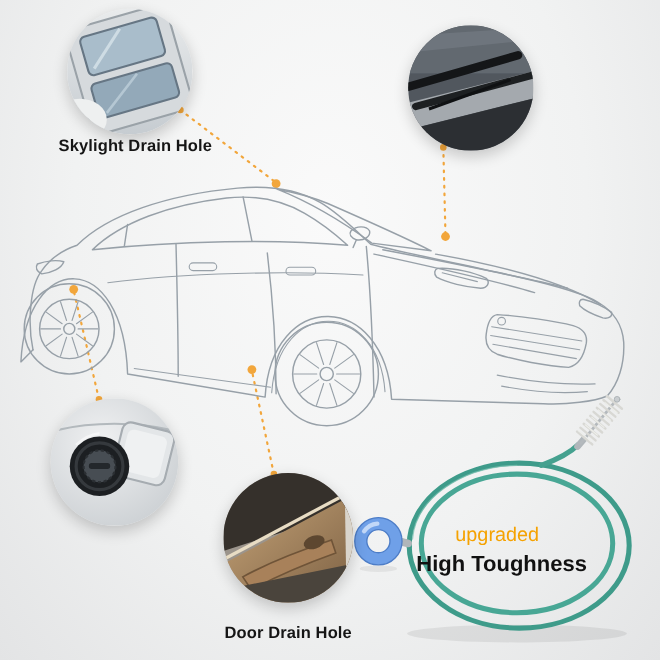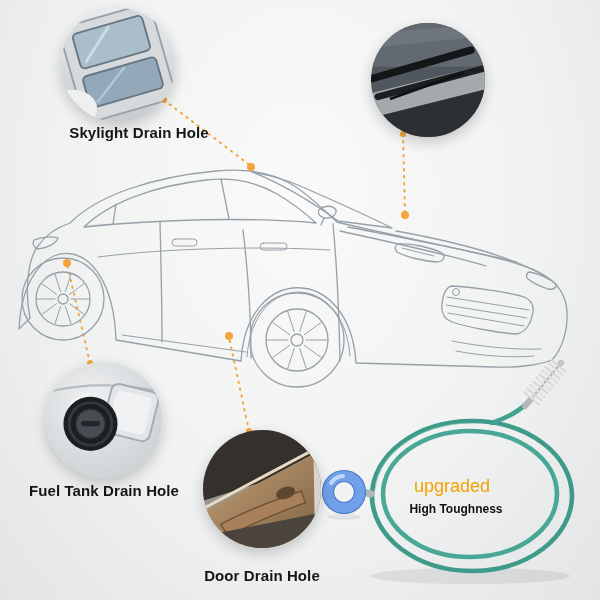--- a/index.html
+++ b/index.html
@@ -17,21 +17,21 @@
   .label{
     position:absolute;text-align:center;font-weight:bold;font-size:15px;
     color:#151515;line-height:19px;letter-spacing:.1px;
   }
   .badge{
     position:absolute;left:352px;top:476px;width:200px;text-align:center;
     font-size:18px;font-weight:normal;color:#F5A201;
   }
   .feature{
     position:absolute;left:356px;top:502px;width:200px;text-align:center;
-    font-size:12px;font-weight:800;color:#111111;
+    font-size:20px;font-weight:800;color:#111111;
   }
 </style>
 </head>
 <body>
 
 <div class="stage">
 
   <svg class="art" viewBox="0 0 600 600">
 
     <g stroke="#F2A63B" stroke-width="2" stroke-linecap="round" stroke-dasharray="1.5 5.5" fill="none">
@@ -152,21 +152,21 @@
       <g transform="rotate(-16 60 60)">
         <rect x="10" y="6" width="100" height="104" rx="10" fill="#d6dadd" stroke="#9aa2a8" stroke-width="2"></rect>
         <rect x="22" y="16" width="76" height="38" rx="5" fill="#a9bdcb" stroke="#667684" stroke-width="2"></rect>
         <path d="M28 48 L62 18" stroke="#d7e3ea" stroke-width="3" opacity="0.8" fill="none"></path>
         <rect x="20" y="62" width="80" height="34" rx="5" fill="#93a9b9" stroke="#667684" stroke-width="2"></rect>
         <path d="M28 92 L66 64" stroke="#c3d4de" stroke-width="2.5" opacity="0.7" fill="none"></path>
       </g>
       <ellipse cx="12" cy="106" rx="26" ry="20" fill="#eef0f0"></ellipse>
     </svg>
   </figure>
-  <div class="label" style="left:39px;top:123px;width:200px">Skylight Drain Hole</div>
+  <div class="label" style="left:23px;top:123px;width:200px">Skylight Drain Hole</div>
 
   <figure class="callout" style="left:371px;top:23px;width:114px;height:114px">
     <svg viewBox="0 0 120 120">
       <rect width="120" height="120" fill="#51575e"></rect>
       <rect width="120" height="46" fill="#626970"></rect>
       <path d="M0 10 L120 2 L120 14 L0 26 Z" fill="#767d85" opacity="0.6"></path>
       <path d="M0 74 L120 44 L120 70 L0 100 Z" fill="#a4a9ae"></path>
       <path d="M0 100 L120 70 L120 120 L0 120 Z" fill="#2c2f33"></path>
       <rect x="-8" y="40" width="120" height="8" rx="4" fill="#141618" transform="rotate(-16 52 46)"></rect>
       <rect x="2" y="60" width="126" height="7" rx="3.5" fill="#1d2022" transform="rotate(-15 60 64)"></rect>
@@ -189,21 +189,20 @@
         <rect x="68" y="32" width="38" height="40" rx="6" fill="#eff1f2"></rect>
       </g>
       <circle cx="46" cy="64" r="28" fill="#1c1f22"></circle>
       <circle cx="46" cy="64" r="22" fill="none" stroke="#35393d" stroke-width="3"></circle>
       <circle cx="46" cy="64" r="15" fill="#474d53"></circle>
       <circle cx="46" cy="64" r="15" fill="none" stroke="#2b2f33" stroke-width="2" stroke-dasharray="3 2.5"></circle>
       <rect x="36" y="61" width="20" height="5.5" rx="2.5" fill="#23272b"></rect>
       <path d="M24 44 C30 38 38 34 46 33" stroke="#ffffff" opacity="0.5" stroke-width="2.5" fill="none"></path>
     </svg>
   </figure>
-  <div class="label" style="left:4px;top:481px;width:200px">Fuel Tank Drain Hole</div>
 
   <figure class="callout" style="left:203px;top:430px;width:118px;height:118px">
     <svg viewBox="0 0 120 120">
       <defs>
         <linearGradient id="drg" x1="0" y1="0" x2="1" y2="1">
           <stop offset="0" stop-color="#c6a478"></stop>
             <stop offset="1" stop-color="#7c6043"></stop>
         </linearGradient>
       </defs>
       <rect width="120" height="120" fill="#9b948c"></rect>

